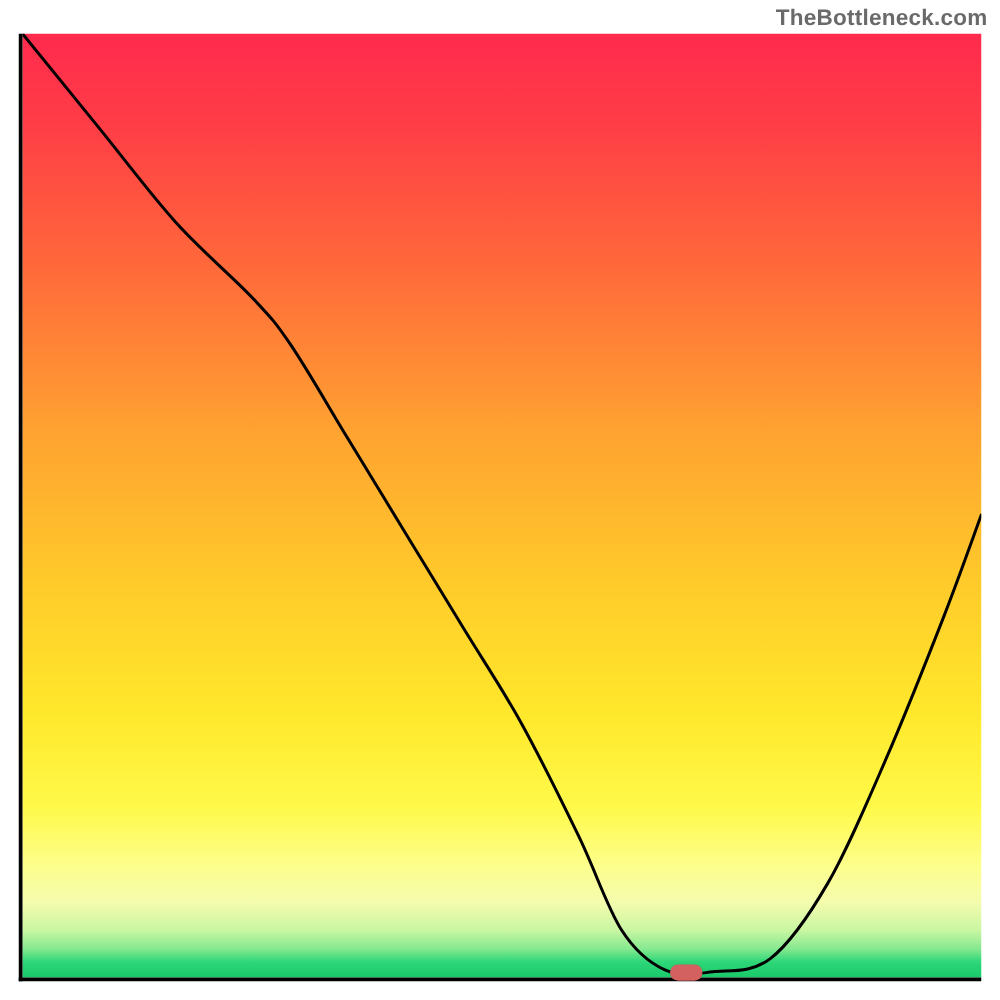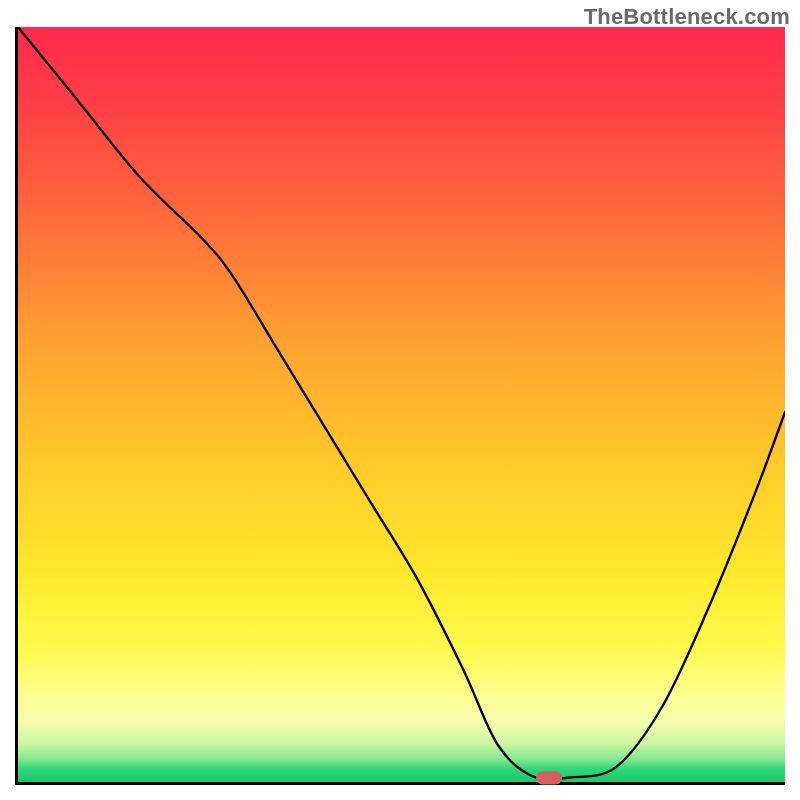--- a/index.html
+++ b/index.html
@@ -13,21 +13,21 @@
   .chart-container {
     position: relative;
     width: 800px;
     height: 800px;
   }
   .watermark {
     position: absolute;
     top: 4px;
     right: 10px;
     font-family: Arial, Helvetica, sans-serif;
-    font-size: 22px;
+    font-size: 18px;
     font-weight: 600;
     color: #6a6a6a;
     letter-spacing: 0.2px;
   }
   .plot-area {
     position: absolute;
     left: 15px;
     top: 27px;
     width: 770px;
     height: 758px;

